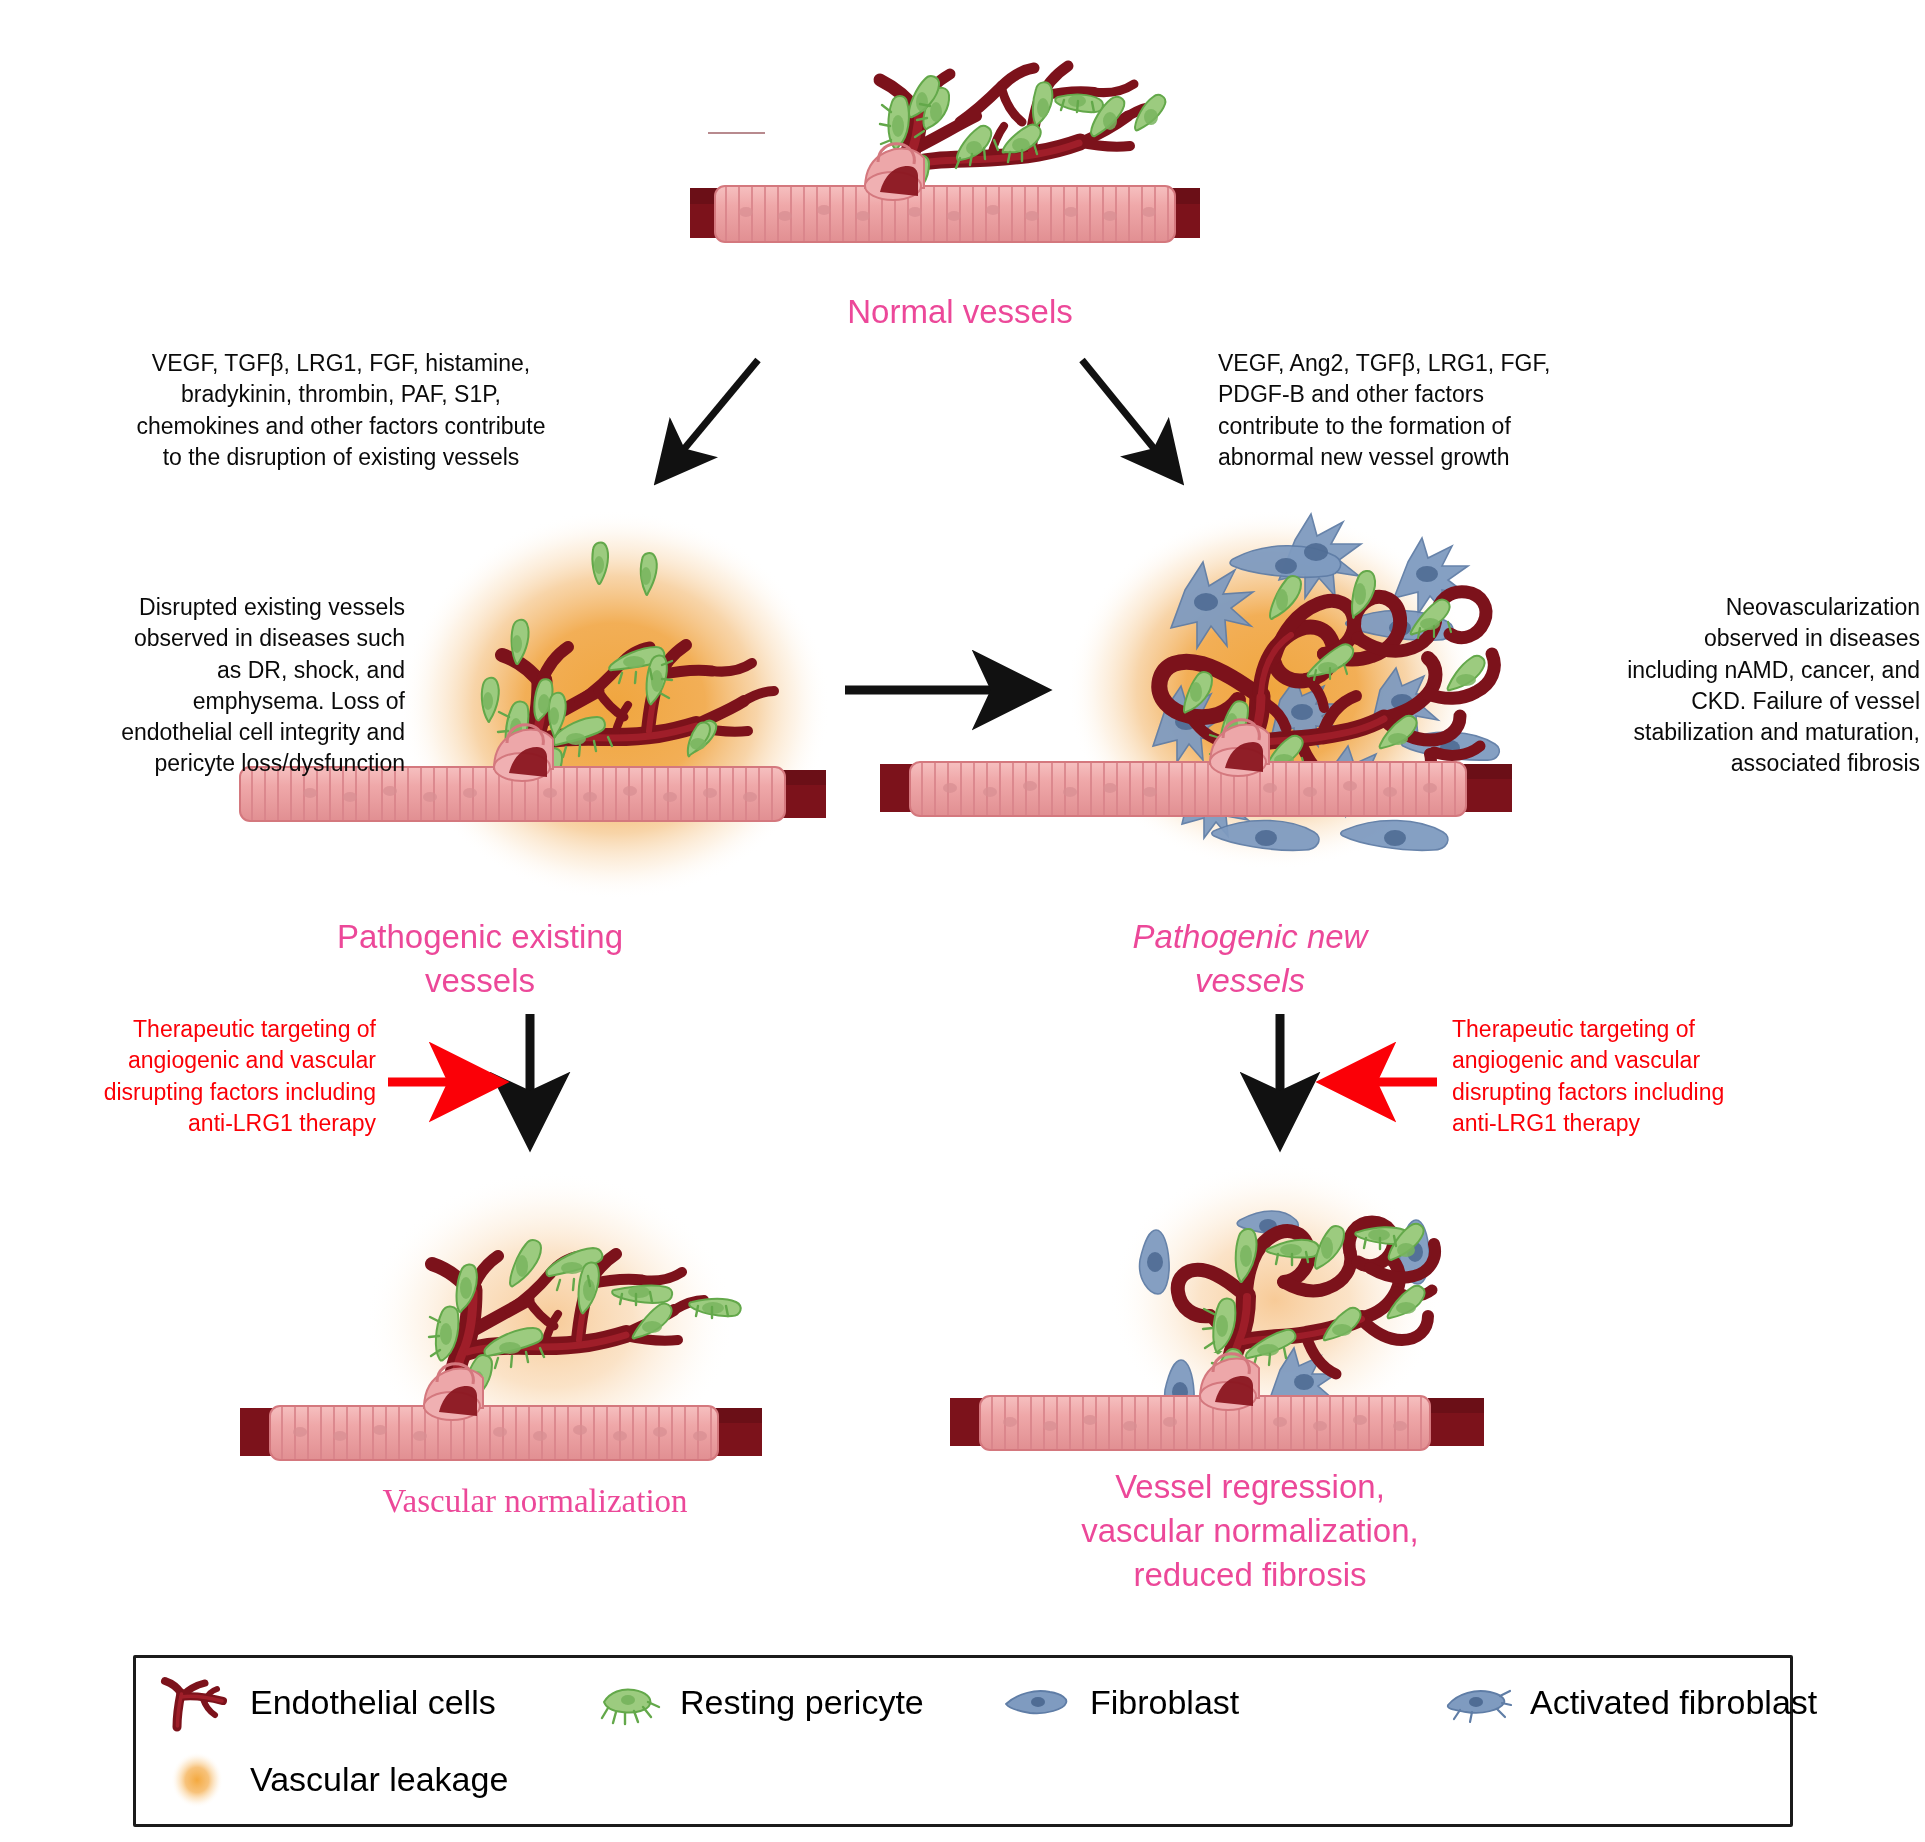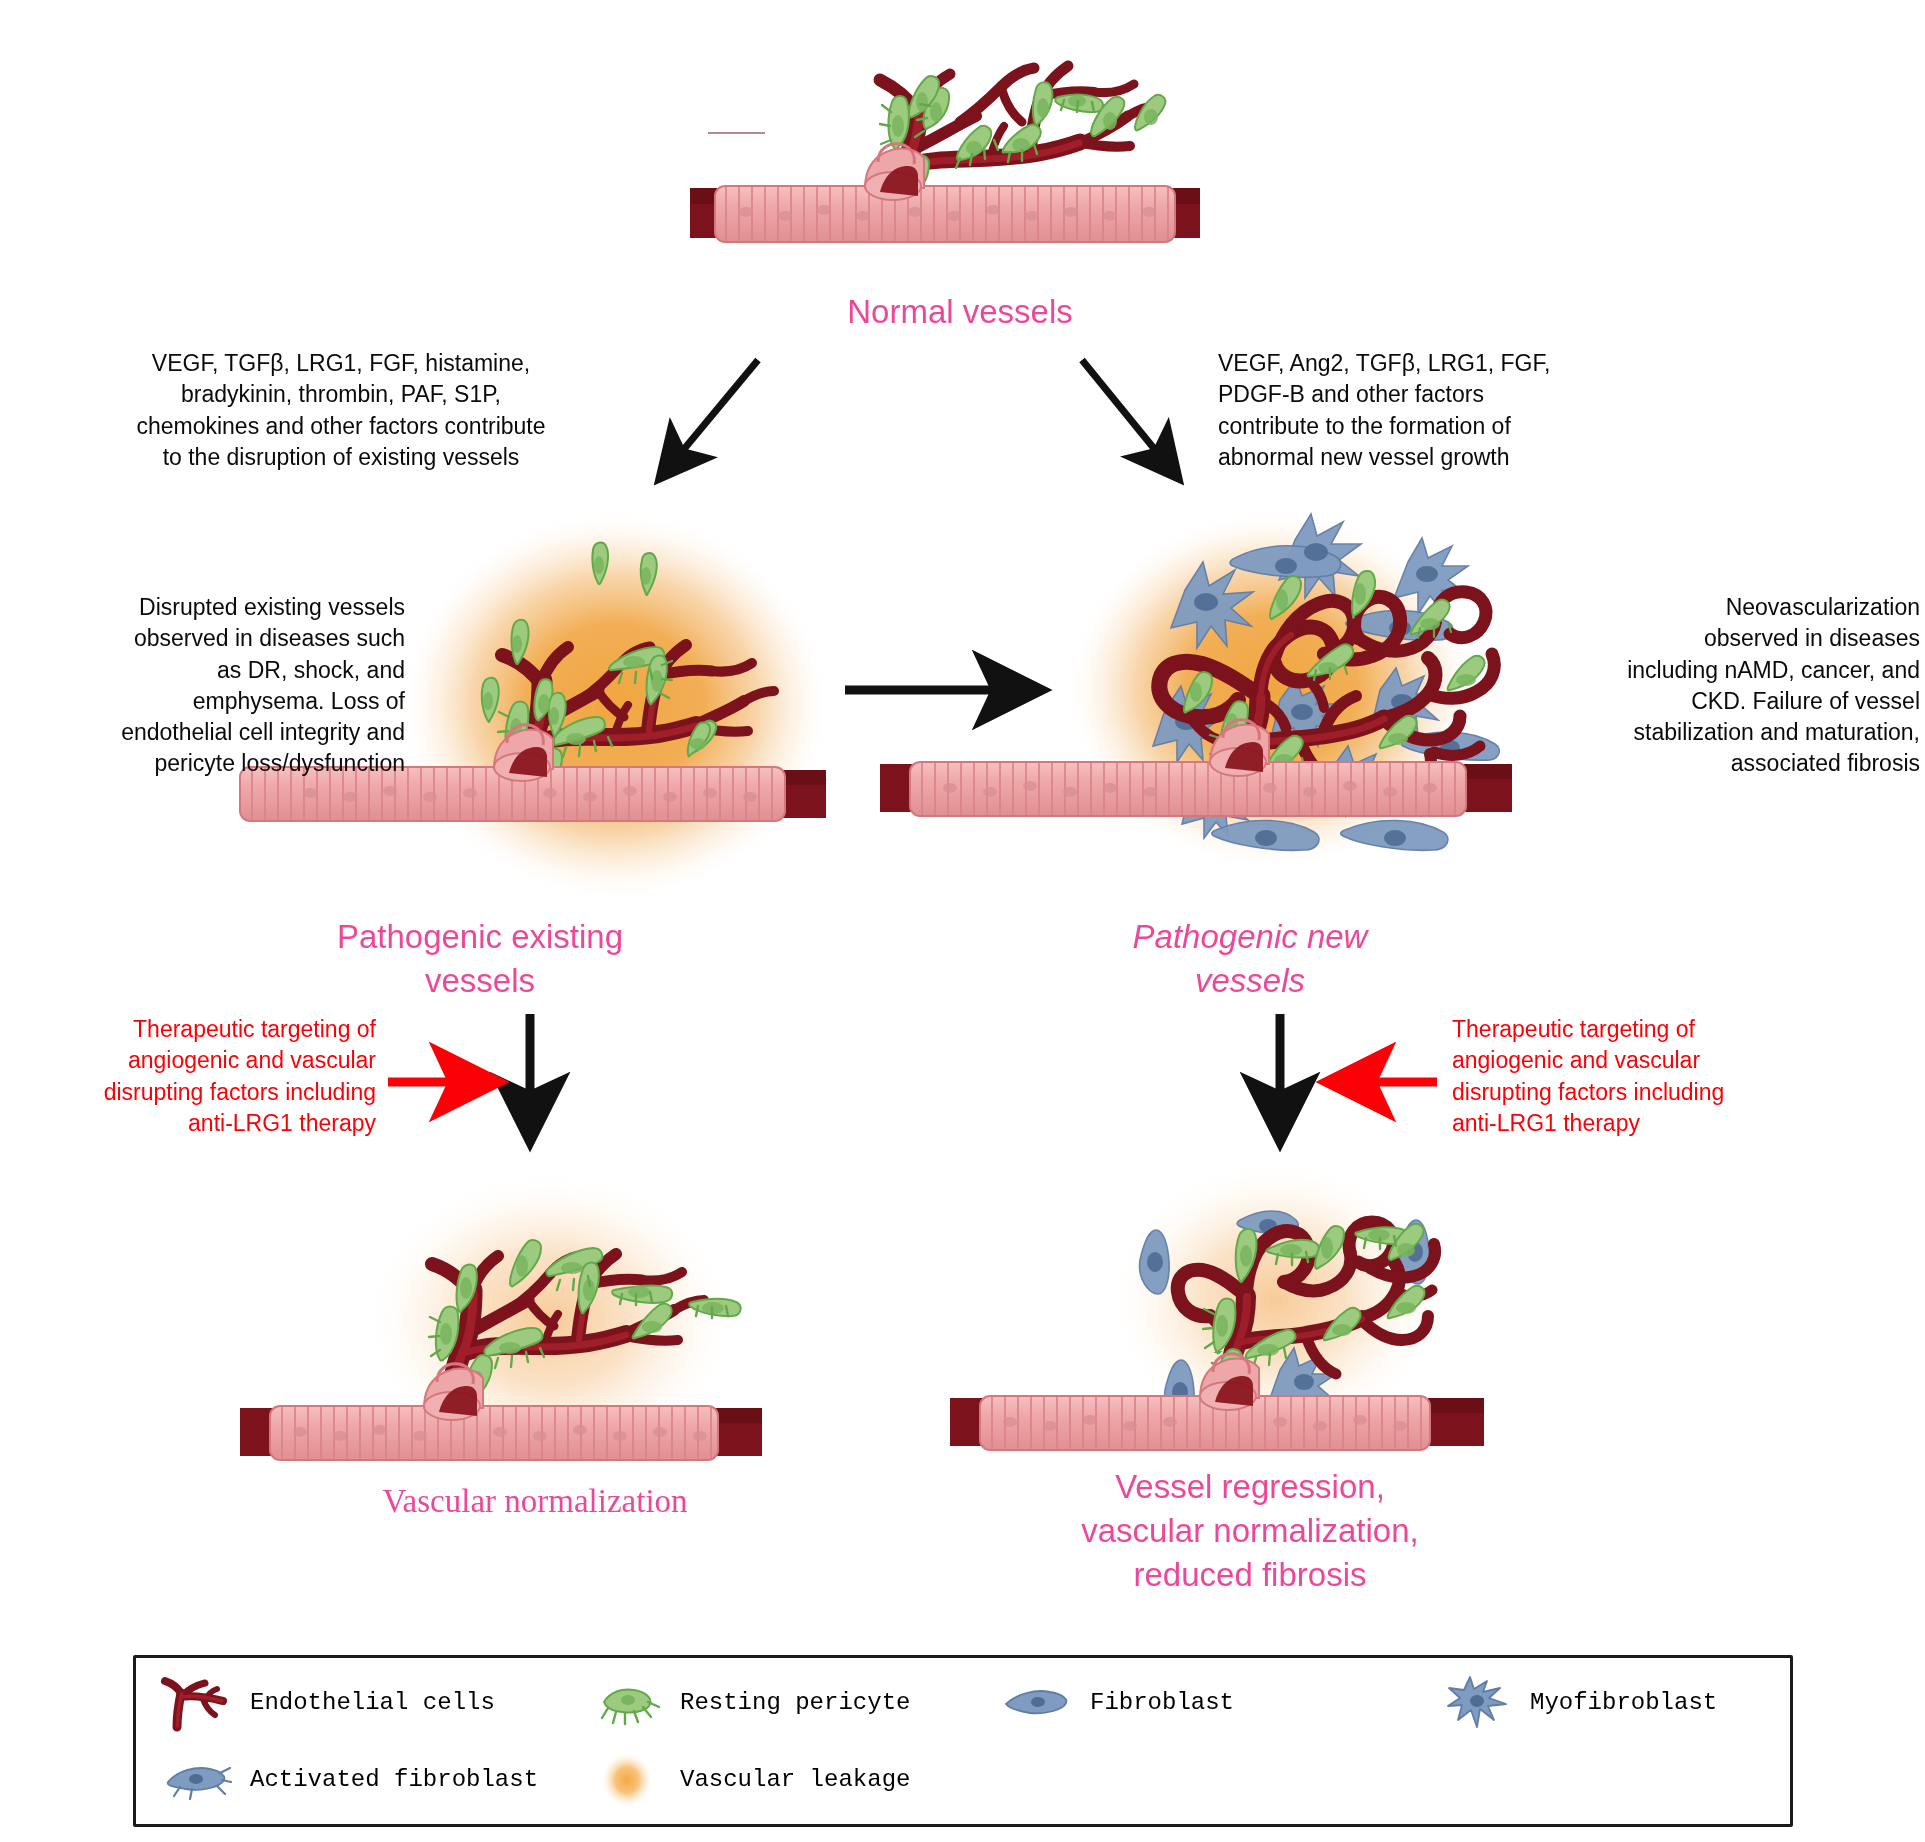--- a/index.html
+++ b/index.html
@@ -56,24 +56,23 @@
     display: flex;
     align-items: center;
     gap: 14px;
   }
   .legend-ico {
     width: 78px; height: 56px;
     flex: 0 0 78px;
     display: flex; align-items: center; justify-content: center;
   }
   .legend-lbl {
-    font-size: 24px;
+    font-size: 34px;
     color: #000;
     white-space: nowrap;
-    font-family: Liberation Mono, monospace;
   }
 
   svg { display: block; overflow: visible; }
 </style>
 </head>
 <body>
 
 <svg class="abs" width="0" height="0" style="left:0;top:0;position:absolute" aria-hidden="true">
   <defs>
     <radialGradient id="leak" cx="50%" cy="50%" r="50%">
@@ -768,29 +767,20 @@
     <div class="legend-item">
       <span class="legend-ico">
         <svg width="70" height="40" viewBox="0 0 70 40">
           <path d="M4,21 C16,10 34,6 48,9 C60,11 66,16 64,20 C62,26 44,32 28,30 C16,28 7,25 4,21 Z" fill="#7f9bc0" stroke="#5f7da6" stroke-width="1.8"></path>
           <ellipse cx="36" cy="19" rx="7" ry="5" fill="#4f6c94"></ellipse>
         </svg>
       </span>
       <span class="legend-lbl">Fibroblast</span>
     </div>
 
-    <div class="legend-item">
-      <span class="legend-ico">
-        <svg width="62" height="54" viewBox="0 0 62 54">
-          <path d="M18,14 L24,1 L28,13 L41,5 L37,16 L54,12 L43,22 L60,28 L42,30 L48,44 L34,33 L31,51 L25,34 L12,44 L16,29 L2,30 L14,22 L3,12 Z" fill="#7f9bc0" stroke="#5f7da6" stroke-width="1.8" stroke-linejoin="round"></path>
-          <ellipse cx="31" cy="25" rx="7" ry="6" fill="#4f6c94"></ellipse>
-        </svg>
-      </span>
-      <span class="legend-lbl">Myofibroblast</span>
-    </div>
 
 
 
     <div class="legend-item">
       <span class="legend-ico">
         <svg width="70" height="44" viewBox="0 0 70 44">
           <path d="M6,24 C16,12 34,8 48,11 C58,13 64,18 62,22 C58,29 40,34 24,31 C13,29 4,28 6,24 Z" fill="#7f9bc0" stroke="#5f7da6" stroke-width="1.8"></path>
           <ellipse cx="34" cy="21" rx="7" ry="5" fill="#4f6c94"></ellipse>
           <path d="M58,15 l10,-5 M60,22 l9,2 M55,28 l8,8 M18,29 l-6,9 M30,31 l-2,10" stroke="#5f7da6" stroke-width="2.2" fill="none" stroke-linecap="round"></path>
         </svg>

